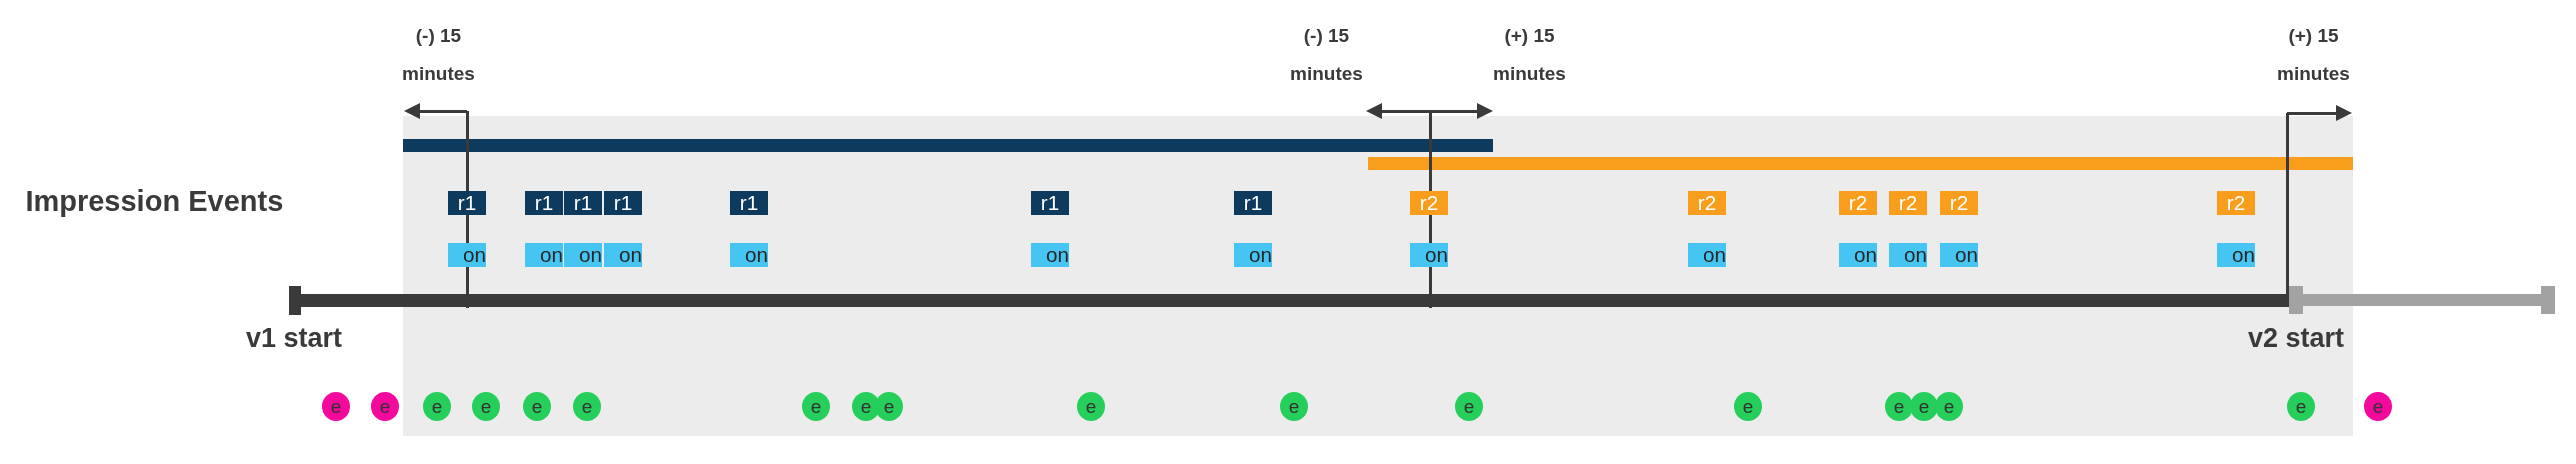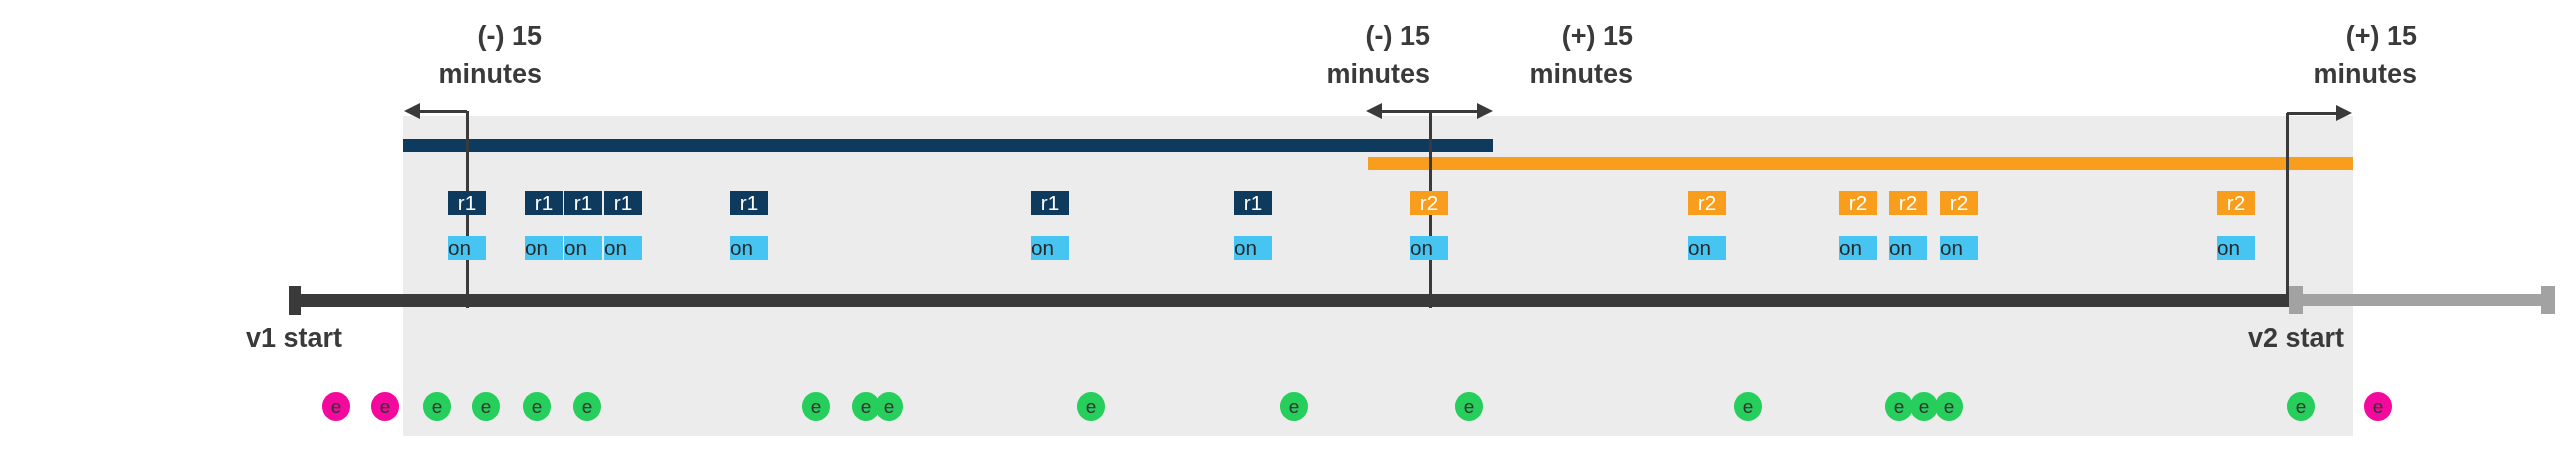--- a/index.html
+++ b/index.html
@@ -9,38 +9,38 @@
   }
   .panel{position:absolute;background:#ececec;z-index:0;}
   .layer{position:absolute;left:0;top:8px;width:100%;height:100%;}
   .period-bar{position:absolute;height:13px;z-index:2;}
   .guide-vline{position:absolute;width:2.8px;background:#3a3a3a;z-index:3;}
   .guide-hline{position:absolute;height:2.8px;background:#3a3a3a;z-index:3;}
   .ah{position:absolute;width:0;height:0;z-index:3;}
   .ah-left{border-top:8.5px solid transparent;border-bottom:8.5px solid transparent;border-right:16px solid #3a3a3a;}
   .ah-right{border-top:8.5px solid transparent;border-bottom:8.5px solid transparent;border-left:16px solid #3a3a3a;}
   .annotation{
-    position:absolute;top:17px;width:207px;text-align:right;
-    font-size:27px;line-height:38px;font-weight:600;color:#3a3a3a;z-index:5;
+    position:absolute;top:17px;width:207px;text-align:center;
+    font-size:19px;line-height:38px;font-weight:600;color:#3a3a3a;z-index:5;
   }
   .row-label{position:absolute;font-size:29px;font-weight:600;color:#3a3a3a;z-index:5;white-space:nowrap;}
   .label-impression{left:25.4px;top:185px;}
   .label-external{left:58px;top:381px;}
   .v-label{position:absolute;top:323px;width:150px;text-align:center;font-size:27px;font-weight:600;color:#3a3a3a;z-index:5;}
   .v1-label{left:219px;}
   .v2-label{left:2221px;}
   .tl{position:absolute;z-index:4;}
   .tl-dark{left:292px;top:294px;width:1997px;height:13px;background:#3a3a3a;}
   .tl-cap-v1{left:289px;top:286px;width:12.2px;height:29px;background:#3a3a3a;}
   .tl-gray{left:2297px;top:294px;width:252px;height:12.2px;background:#a2a2a2;}
   .tl-cap-v2a{left:2289px;top:286px;width:14px;height:28px;background:#a2a2a2;}
   .tl-cap-v2b{left:2541px;top:286px;width:14px;height:28px;background:#a2a2a2;}
   .imp-event{position:absolute;top:183px;width:38px;z-index:6;}
   .r-badge{width:38px;height:24.4px;line-height:24.4px;text-align:center;color:#ffffff;font-size:20.7px;}
-  .on-badge{width:38px;height:23.5px;line-height:23.5px;margin-top:21px;text-align:left;background:#47c5f2;color:#262626;font-size:20.7px;}
+  .on-badge{width:38px;height:23.5px;line-height:23.5px;margin-top:28px;text-align:right;background:#47c5f2;color:#262626;font-size:20.7px;}
   .ext-dot{
     position:absolute;top:384px;width:28px;height:29px;border-radius:50%;
     text-align:center;line-height:29px;font-size:19px;color:#333333;z-index:6;
   }
 </style>
 </head>
 <body>
 
 <div class="canvas">
 
@@ -73,20 +73,21 @@
   </div>
   <div class="annotation" style="left: 1426px;">
     <div>(+) 15</div>
     <div>minutes</div>
   </div>
   <div class="annotation" style="left: 2210px;">
     <div>(+) 15</div>
     <div>minutes</div>
   </div>
 
+  <div class="row-label label-impression">Impression Events</div>
 
   <div class="tl tl-dark"></div>
   <div class="tl tl-cap-v1"></div>
   <div class="tl tl-gray"></div>
   <div class="tl tl-cap-v2a"></div>
   <div class="tl tl-cap-v2b"></div>
 
   <div class="v-label v1-label">v1 start</div>
   <div class="v-label v2-label">v2 start</div>
 

